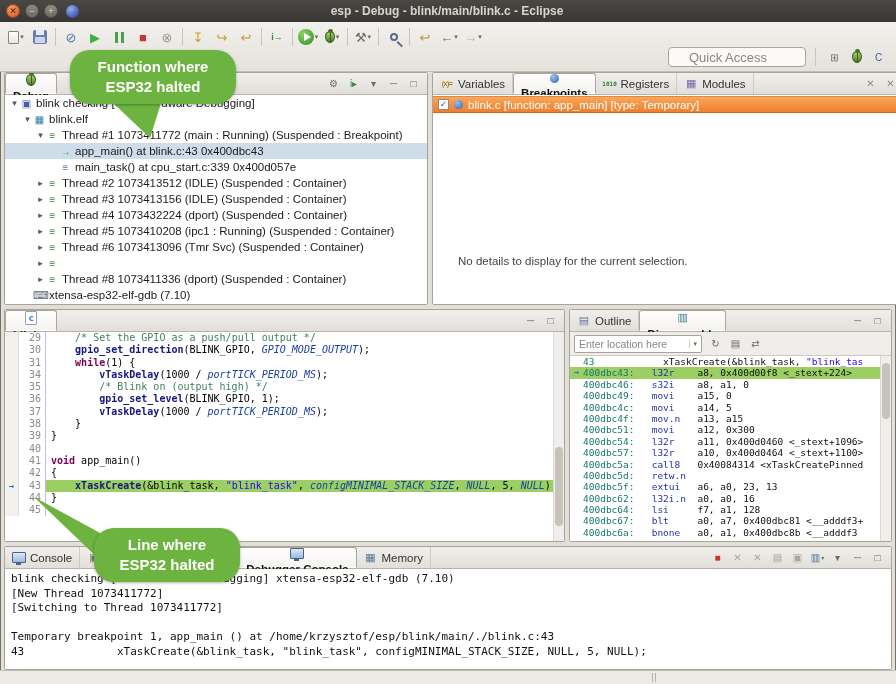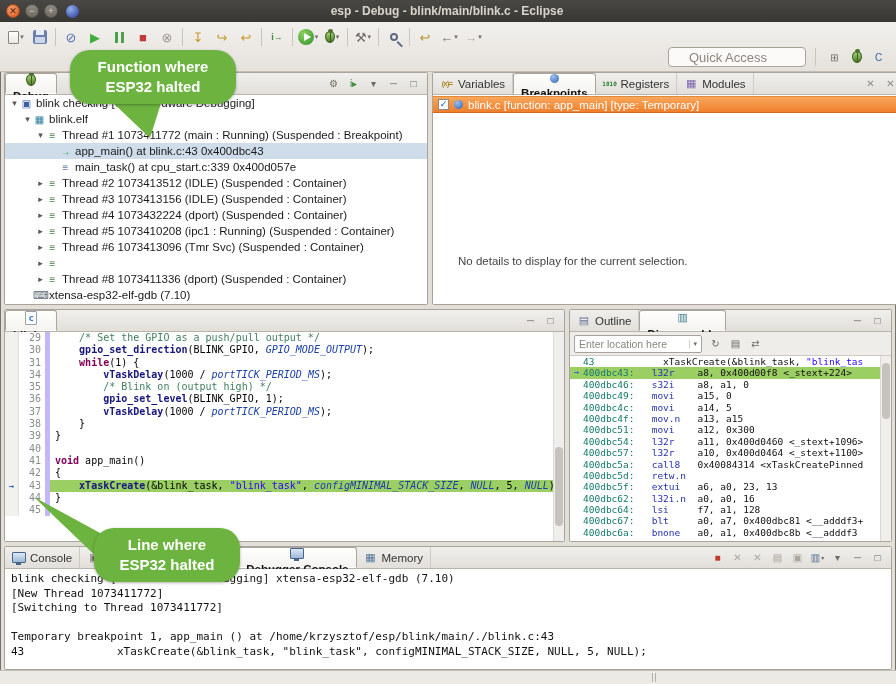--- a/index.html
+++ b/index.html
@@ -85,21 +85,21 @@
   .tr-label{color:#1a1a1a;}
 
   
   .bp-row{position:absolute;left:0;top:1px;right:0;height:17px;background:linear-gradient(#f9a75b,#ee7f2d);border-top:1px solid #e08a3c;border-bottom:1px solid #cf6a1d;display:flex;align-items:center;gap:5px;padding-left:5px;color:#fff;font-size:11.5px;box-sizing:border-box;}
   .bp-empty{position:absolute;left:25px;top:160px;font-size:11.5px;color:#444;}
 
   
   #code{position:absolute;left:0;top:0;right:10px;bottom:0;font:10px "DejaVu Sans Mono",monospace;overflow:hidden;}
   .ed-row{display:flex;height:12.3px;line-height:12.3px;}
   .ed-ann{width:13px;flex:0 0 13px;background:#f2f1ee;border-right:1px solid #e2dfda;text-align:center;color:#2f6fd0;font-weight:bold;font-size:9px;}
-  .ed-num{width:22px;flex:0 0 22px;padding-right:4px;text-align:right;color:#8a8a8a;border-right:5px solid #c4b5fd;}
+  .ed-num{width:22px;flex:0 0 22px;padding-right:4px;text-align:right;color:#8a8a8a;border-right:1px solid #c4b5fd;}
   .ed-code{padding-left:5px;white-space:pre;flex:1;}
   .ed-row.cur .ed-code{background:#9ccf63;}
   .c-pl{color:#000;}
   .c-cm{color:#3F7F5F;}
   .c-kw{color:#7F0055;font-weight:bold;}
   .c-str{color:#2A00FF;}
   .c-fn{color:#16167e;font-weight:bold;}
   .c-mac{color:#1b41a8;font-style:italic;}
   .vscroll{position:absolute;right:0;top:0;width:10px;bottom:0;background:#efeeec;border-left:1px solid #dcd9d3;}
   .vthumb{position:absolute;left:1px;right:1px;background:#c6c3bd;border-radius:4px;}

